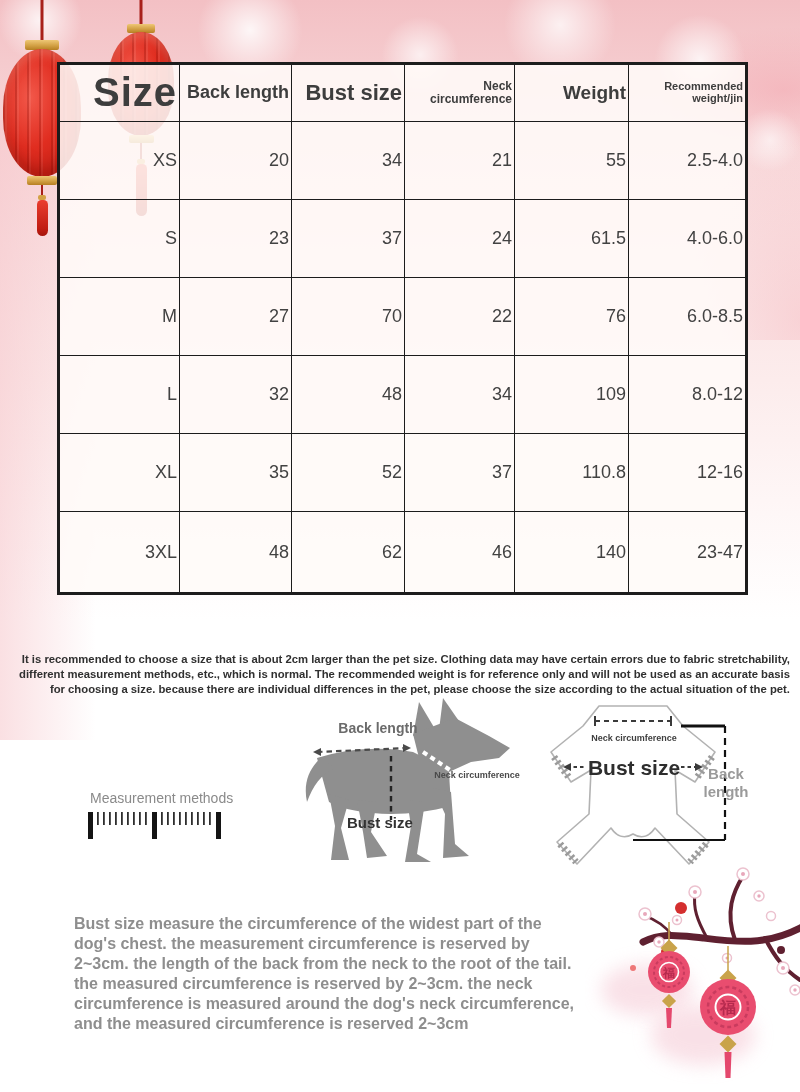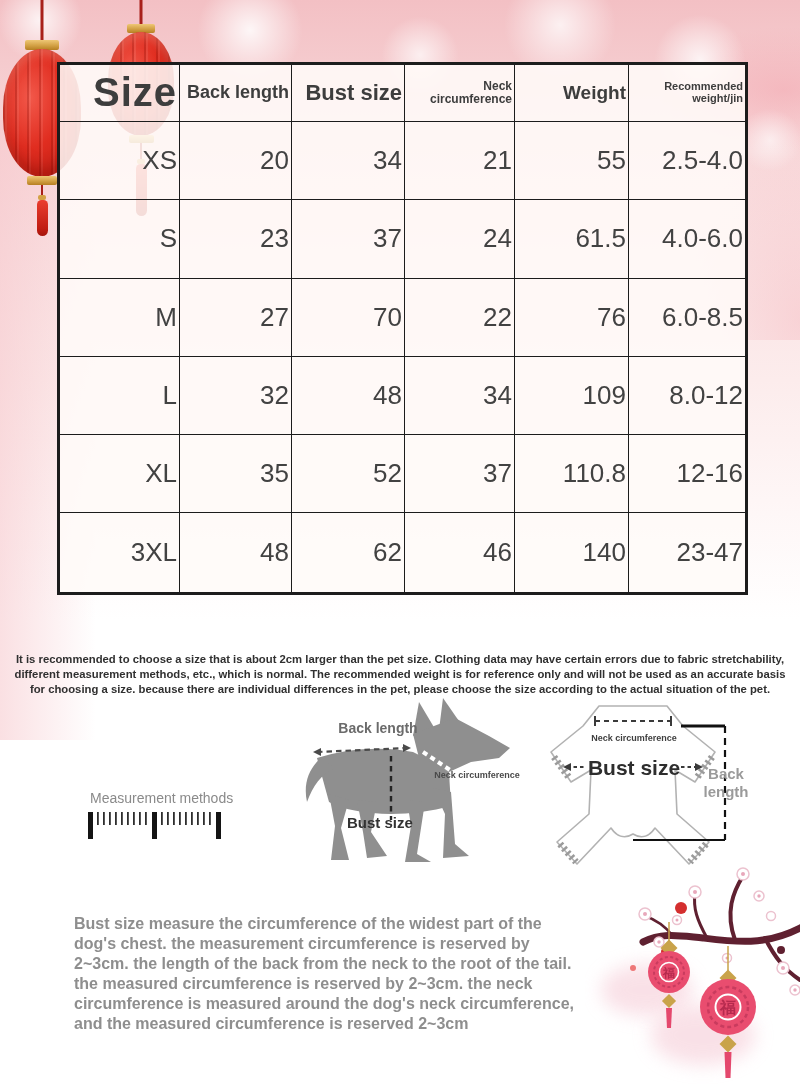--- a/index.html
+++ b/index.html
@@ -44,25 +44,25 @@
     text-align:right;vertical-align:middle;color:#3d3d3d;padding:0 2px;}
   .size-table{border:3px solid #1c1c1c;}
   .size-table thead tr{height:58px;}
   .size-table th{font-weight:bold;line-height:1.08;}
   .th-size{font-size:40px;letter-spacing:1px;color:#333;}
   .th-back{font-size:18px;}
   .th-bust{font-size:22px;}
   .th-neck{font-size:12px;}
   .th-weight{font-size:19px;}
   .th-rec{font-size:11px;}
-  .size-table td{font-size:26px;color:#424242;}
+  .size-table td{font-size:18px;color:#424242;}
 
   
   .notice{position:absolute;left:10px;top:641px;width:780px;z-index:2;
-    font-size:11.3px;font-weight:bold;color:#303030;line-height:1.33;text-align:center;}
+    font-size:11.3px;font-weight:bold;color:#303030;line-height:1.33;text-align:right;}
 
   
   .m-title{position:absolute;left:84px;top:751px;width:125px;
     font-size:15px;font-weight:bold;color:#111;line-height:1.2;}
   .m-subtitle{position:absolute;left:90px;top:790px;width:200px;
     font-size:14px;color:#8a8a8a;}
   .ruler{position:absolute;left:88px;top:811px;}
 
   .dog-block{position:absolute;left:303px;top:696px;width:225px;height:172px;}
   .dog-block svg{position:absolute;left:0;top:0;}

